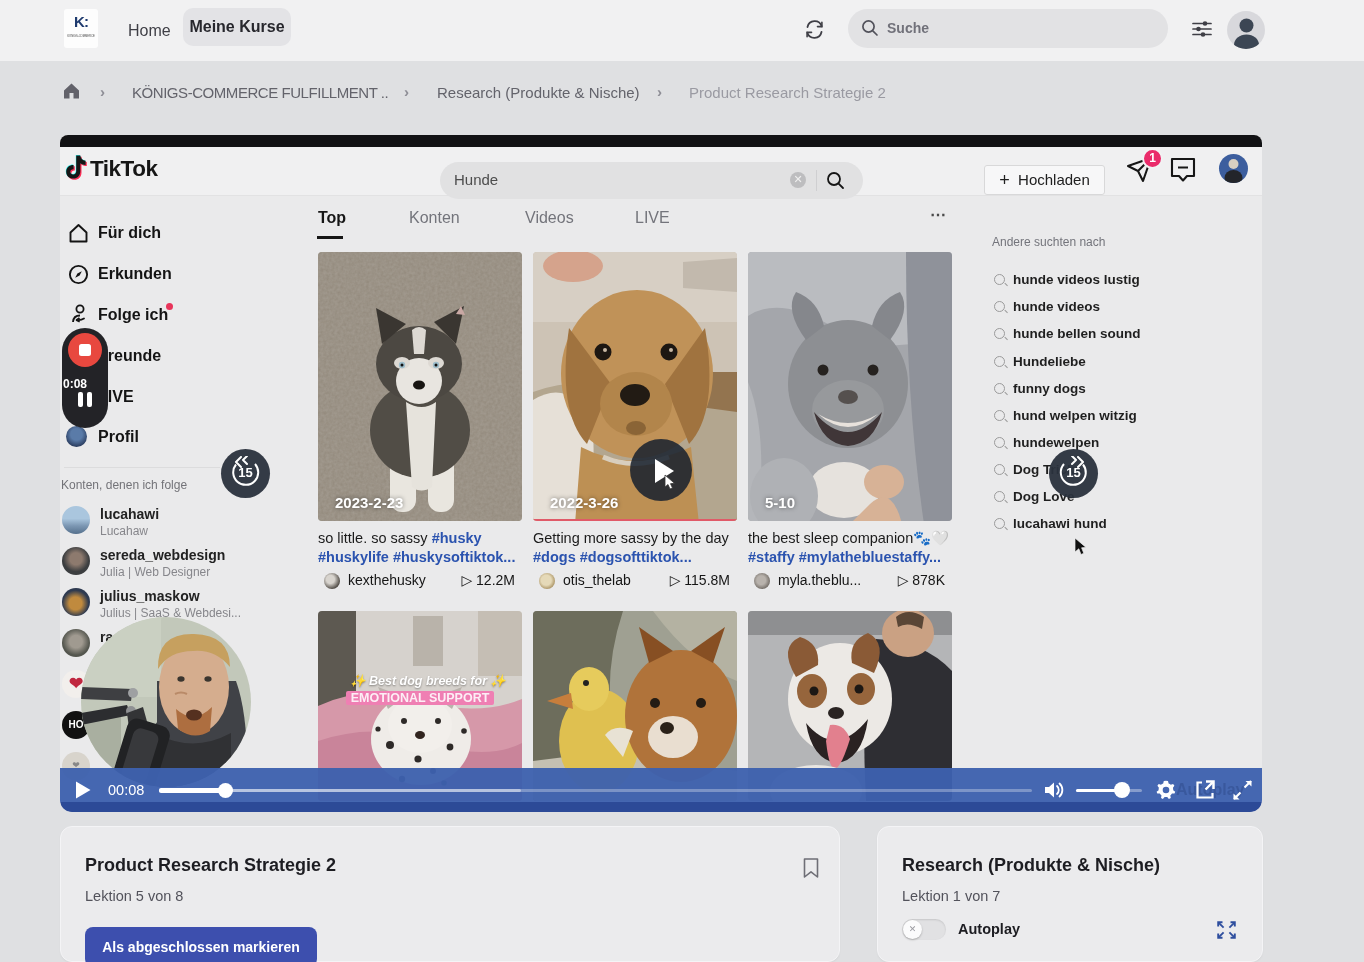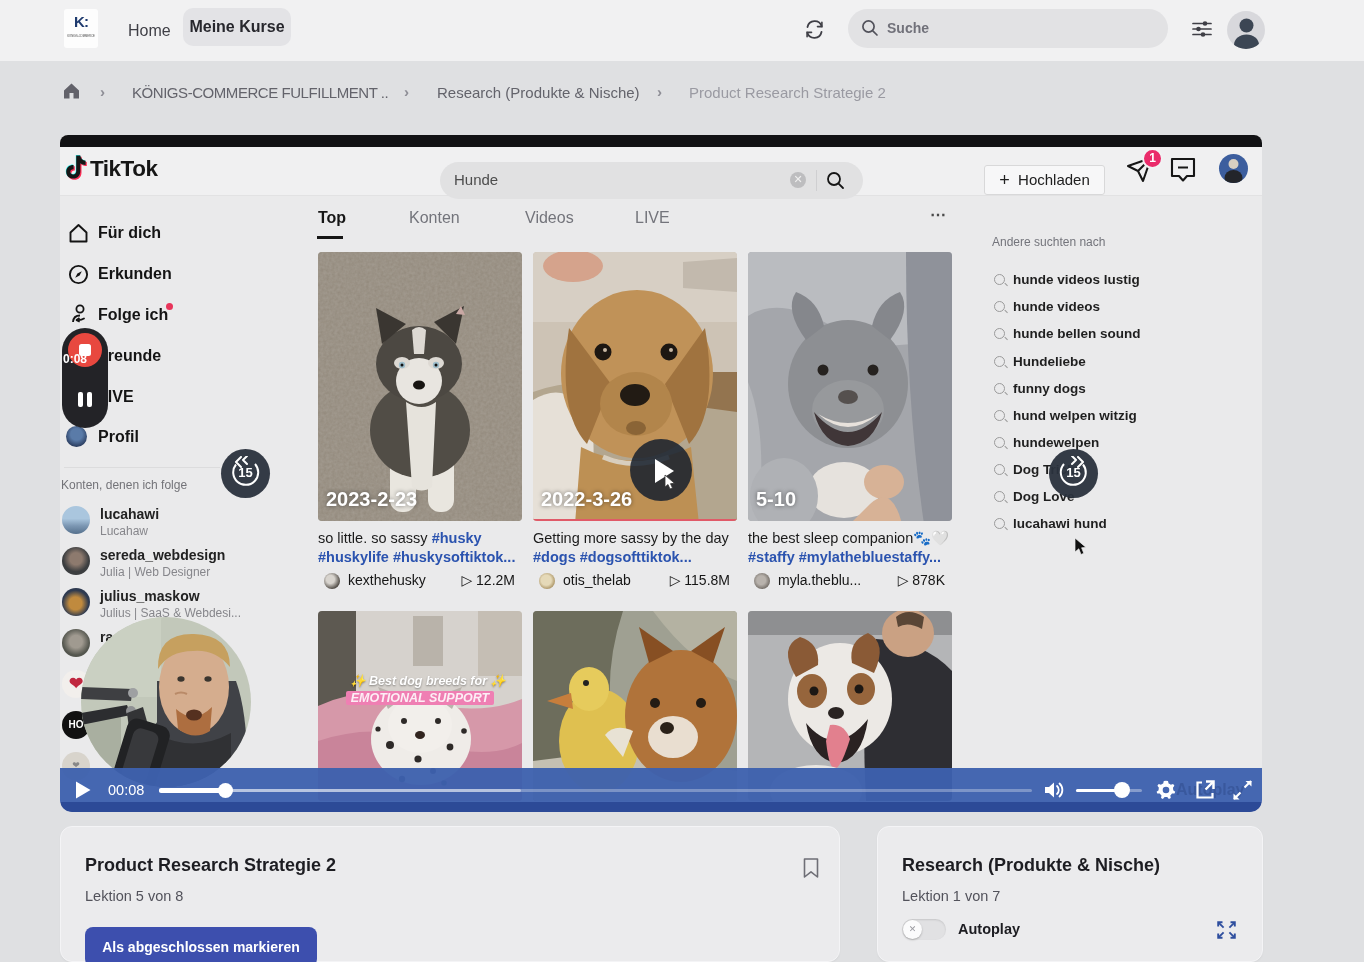--- a/index.html
+++ b/index.html
@@ -30,21 +30,21 @@
   #hoch { position:absolute; left:924px; top:18px; width:121px; height:30px; background:#f7f7f8; border:1px solid #d8d8d9; border-radius:3px; text-align:center; line-height:28px; font-size:15px; color:#202020; }
   
   .side-item { position:absolute; left:38px; font-weight:bold; font-size:16px; color:#141414; white-space:nowrap; }
   .acct-name { position:absolute; left:40px; font-weight:bold; font-size:14px; color:#222; white-space:nowrap;}
   .acct-sub  { position:absolute; left:40px; font-size:12px; color:#86868b; white-space:nowrap;}
   .av { position:absolute; border-radius:50%; }
   
   .tab { position:absolute; top:74px; font-size:16px; color:#73747b; }
   
   .vid { position:absolute; width:204px; height:272px; border-radius:4px; overflow:hidden; }
-  .date { position:absolute; left:8px; bottom:10px; color:#fff; font-weight:bold; font-size:20px; text-shadow:0 0 4px rgba(0,0,0,.5);text-align:right; }
+  .date { position:absolute; left:17px; bottom:10px; color:#fff; font-weight:bold; font-size:15px; text-shadow:0 0 4px rgba(0,0,0,.5);text-align:right; }
   .cap { position:absolute; width:206px; font-size:14.5px; color:#1b1b1b; line-height:19px; }
   .cap a { color:#2b53af; font-weight:bold; text-decoration:none; }
   .meta { position:absolute; width:204px; height:18px; font-size:14px; color:#161616; }
   .views { position:absolute; right:7px; top:0; color:#161616; }
   
   .sug { position:absolute; left:953px; font-weight:bold; font-size:13.5px; color:#1f1f1f; white-space:nowrap; }
   .sugic { position:absolute; left:934px; width:11px; height:11px; border:1.4px solid #9b9b9b; border-radius:50%; }
   .sugic:after { content:""; position:absolute; left:9px; top:9px; width:4px; height:1.4px; background:#9b9b9b; transform:rotate(45deg); }
   
   #bar { position:absolute; left:0; top:633px; width:1353px; height:44px; }
@@ -319,21 +319,21 @@
             <circle cx="100" cy="148" r="3.6"></circle>
           <circle cx="60" cy="118" r="2.6"></circle>
             <circle cx="146" cy="120" r="2.8"></circle>
             <circle cx="115" cy="160" r="3"></circle>
           <circle cx="84" cy="168" r="3.2"></circle>
             <circle cx="126" cy="172" r="2.8"></circle>
         </g>
         <ellipse cx="102" cy="124" rx="5" ry="4" fill="#31241e"></ellipse>
       </svg>
       <div class="abs" style="left:0; top:62px; width:220px; text-align:center; color:#fff; font-size:12.5px; font-weight:bold; font-style:italic; text-shadow:0 1px 2px rgba(0,0,0,.4);">✨ Best dog breeds for ✨</div>
-      <div class="abs" style="left:28px; top:80px; width:148px; text-align:center; background:#ef7fb3; color:#fdeef5; font-size:12.5px; font-weight:bold; font-style:italic; border-radius:2px;">EMOTIONAL SUPPORT</div>
+      <div class="abs" style="left:28px; top:80px; width:148px; text-align:center; background:#ef7fb3; color:#fdeef5; font-size:12.5px; font-weight:bold; border-radius:2px;">EMOTIONAL SUPPORT</div>
     </div>
     <div class="vid" style="left:473px; top:476px; height:190px;" id="img5">
       <svg width="204" height="190" viewBox="0 0 204 190">
         <rect width="204" height="190" fill="#9fa092"></rect>
         <path d="M0 0 L90 0 Q70 60 80 120 L40 190 L0 190 Z" fill="#6d6d5c"></path>
         <path d="M120 0 L204 0 L204 70 Q160 54 120 0 Z" fill="#b4b2a2"></path>
         <path d="M0 150 L80 140 L204 160 L204 190 L0 190 Z" fill="#c4c0b2"></path>
         <ellipse cx="66" cy="130" rx="40" ry="52" fill="#dfc050"></ellipse>
         <ellipse cx="56" cy="78" rx="20" ry="22" fill="#e6cb5c"></ellipse>
         <path d="M38 82 L14 90 L40 98 Z" fill="#c77e3c"></path>
@@ -412,21 +412,21 @@
       <circle cx="52" cy="76" r="5" fill="#9ea0a2"></circle>
       <circle cx="50" cy="94" r="5" fill="#8f9193"></circle>
       <path d="M46 96 L62 90 L78 148 L54 156 Z" fill="#333436"></path>
       <rect x="38" y="104" width="44" height="70" rx="10" transform="rotate(17 60 139)" fill="#212224"></rect>
       <rect x="46" y="112" width="26" height="54" rx="8" transform="rotate(17 59 139)" fill="#38393c"></rect>
     </svg>
   </div>
   <div id="rec" class="abs" style="left:2px; top:193px; width:46px; height:100px; background:#232327; border-radius:23px;">
     <div class="abs" style="left:6px; top:5px; width:34px; height:34px; border-radius:50%; background:#e8483f;"></div>
     <div class="abs" style="left:17px; top:16px; width:12px; height:12px; background:#fff; border-radius:2.5px;"></div>
-    <div class="abs" style="left:0; top:24px; width:26px; text-align:center; color:#fff; font-size:12px; font-weight:bold;">0:08</div>
+    <div class="abs" style="left:0; top:49px; width:26px; text-align:center; color:#fff; font-size:12px; font-weight:bold;">0:08</div>
     <div class="abs" style="left:16px; top:64px; width:4.5px; height:15px; background:#fff; border-radius:2px;"></div>
     <div class="abs" style="left:25px; top:64px; width:4.5px; height:15px; background:#fff; border-radius:2px;"></div>
   </div>
   <div class="skip" id="rew15" style="left:161px; top:314px;">
     <svg class="abs" style="left:8px; top:7px;" width="33" height="36" viewBox="0 0 33 36">
       <path d="M26 8 A 12.5 12.5 0 1 1 7 8.5" fill="none" stroke="#fff" stroke-width="2"></path>
       <path d="M12 1 L7 6 L12 11" fill="none" stroke="#fff" stroke-width="2" stroke-linecap="round" stroke-linejoin="round"></path>
       <path d="M18 0 L14 4 L18 8" fill="none" stroke="#fff" stroke-width="2" stroke-linecap="round" stroke-linejoin="round"></path>
     </svg>
   </div>

